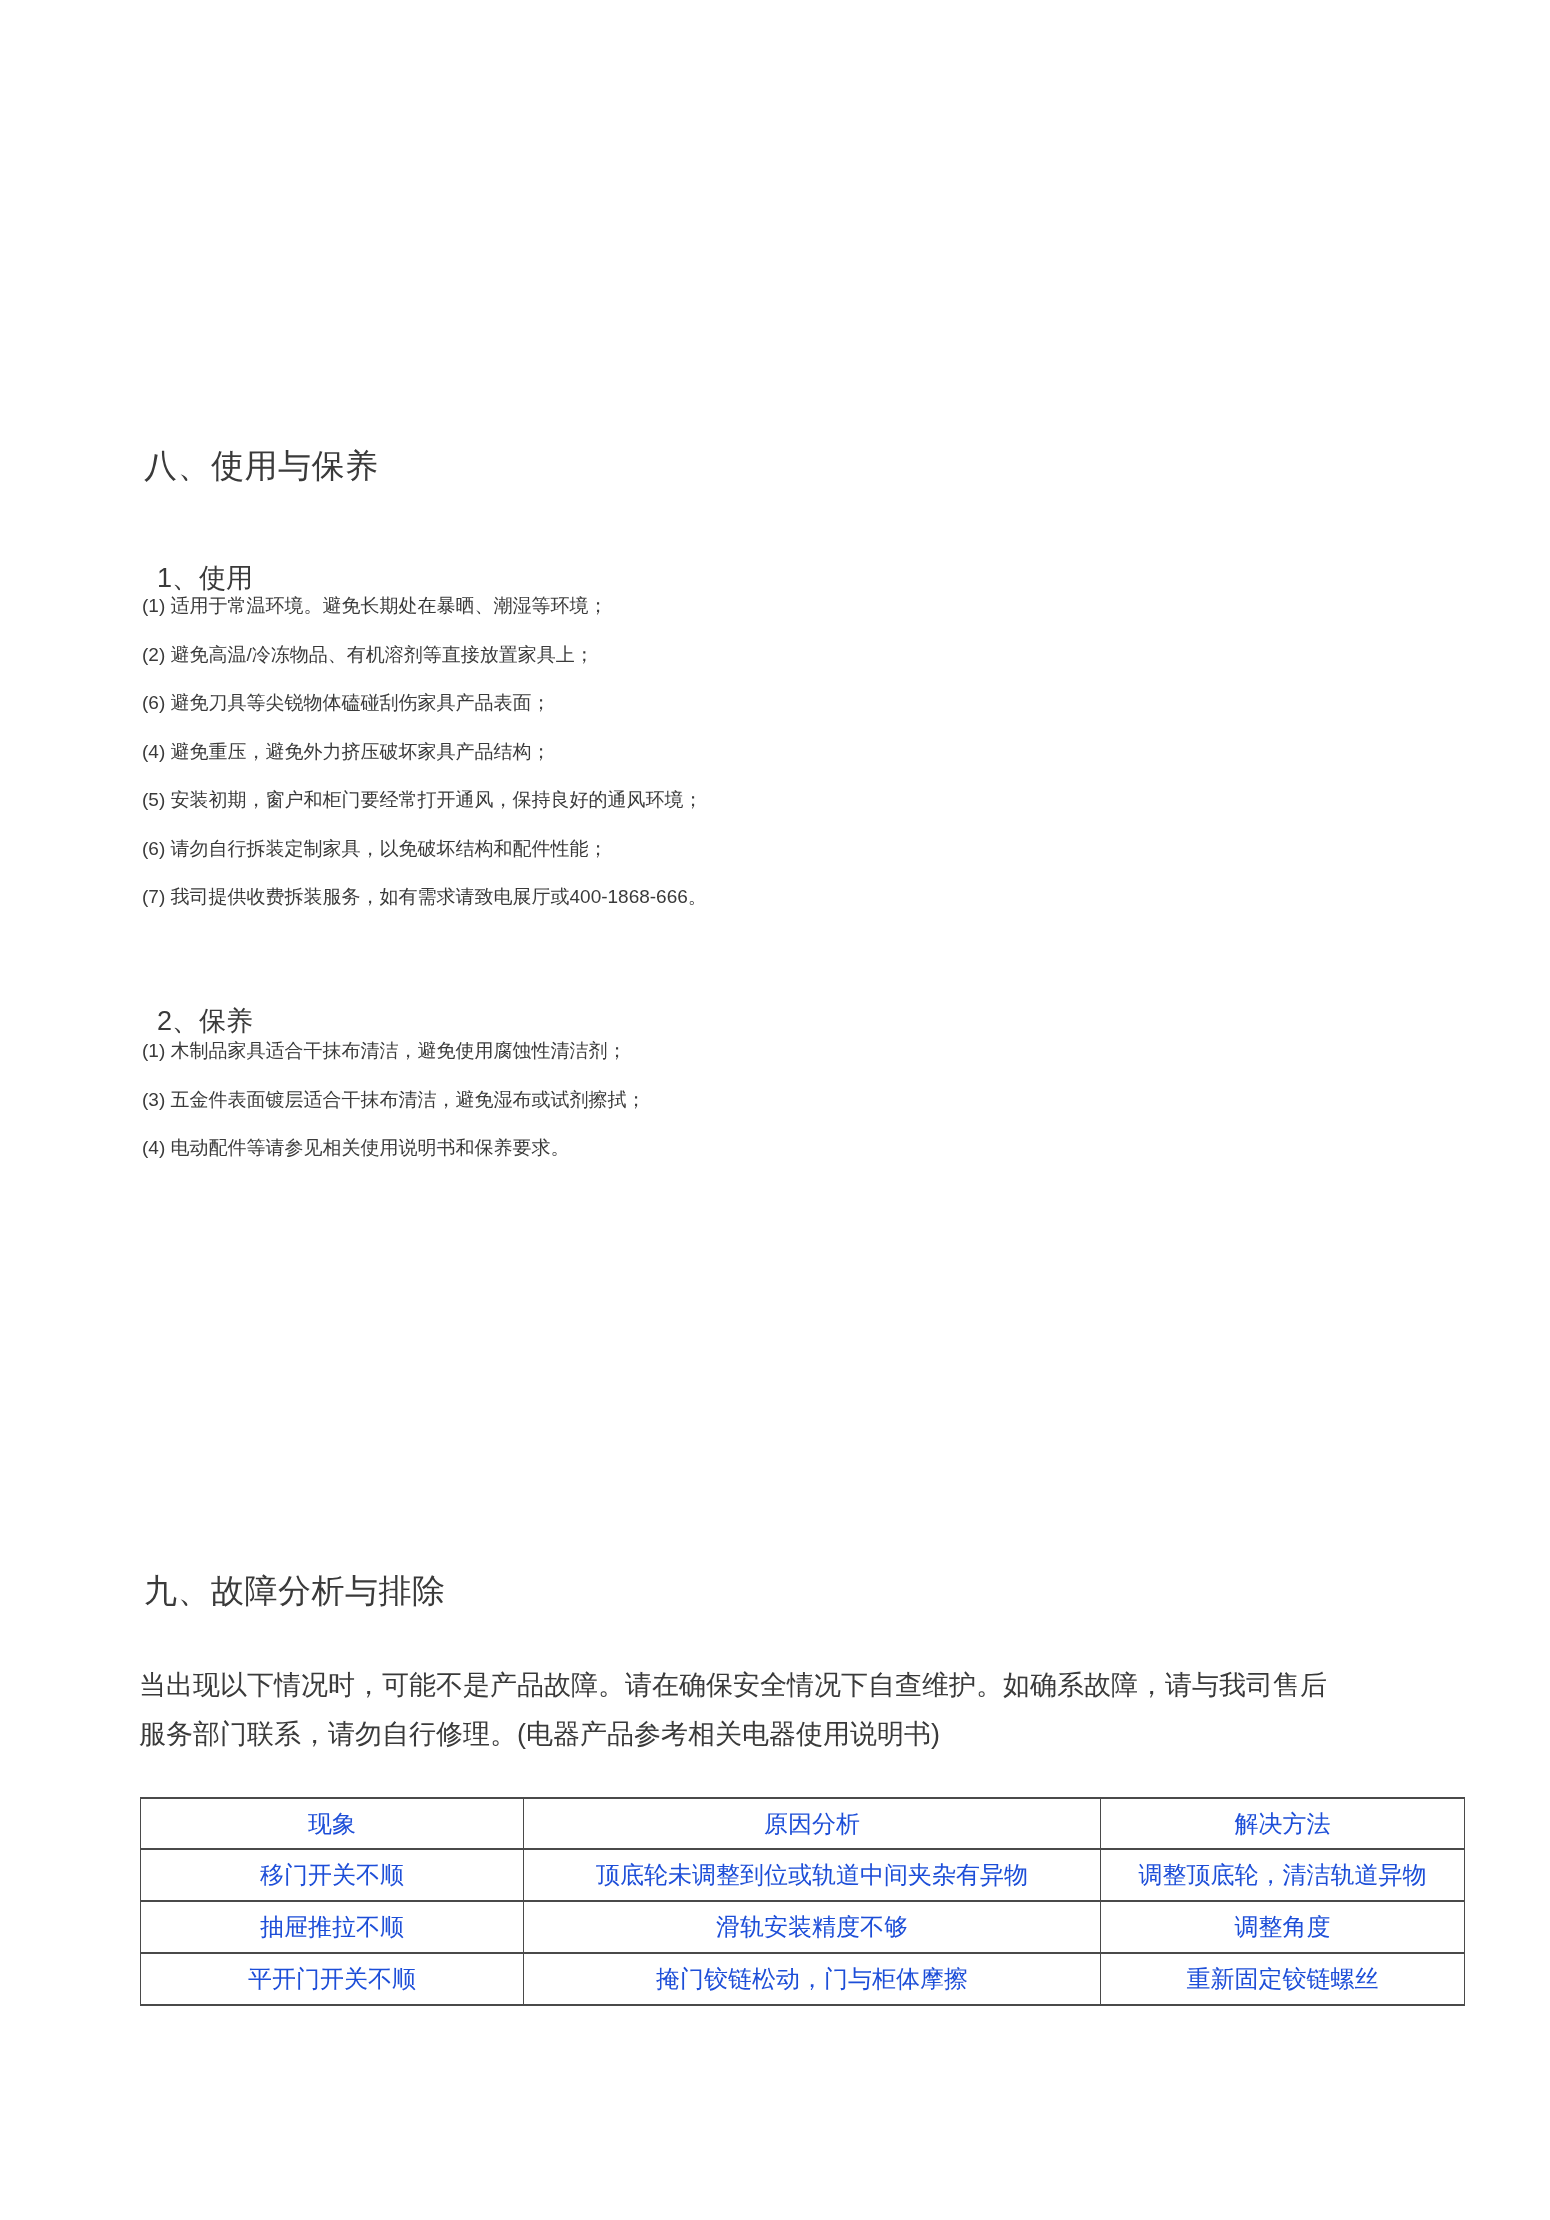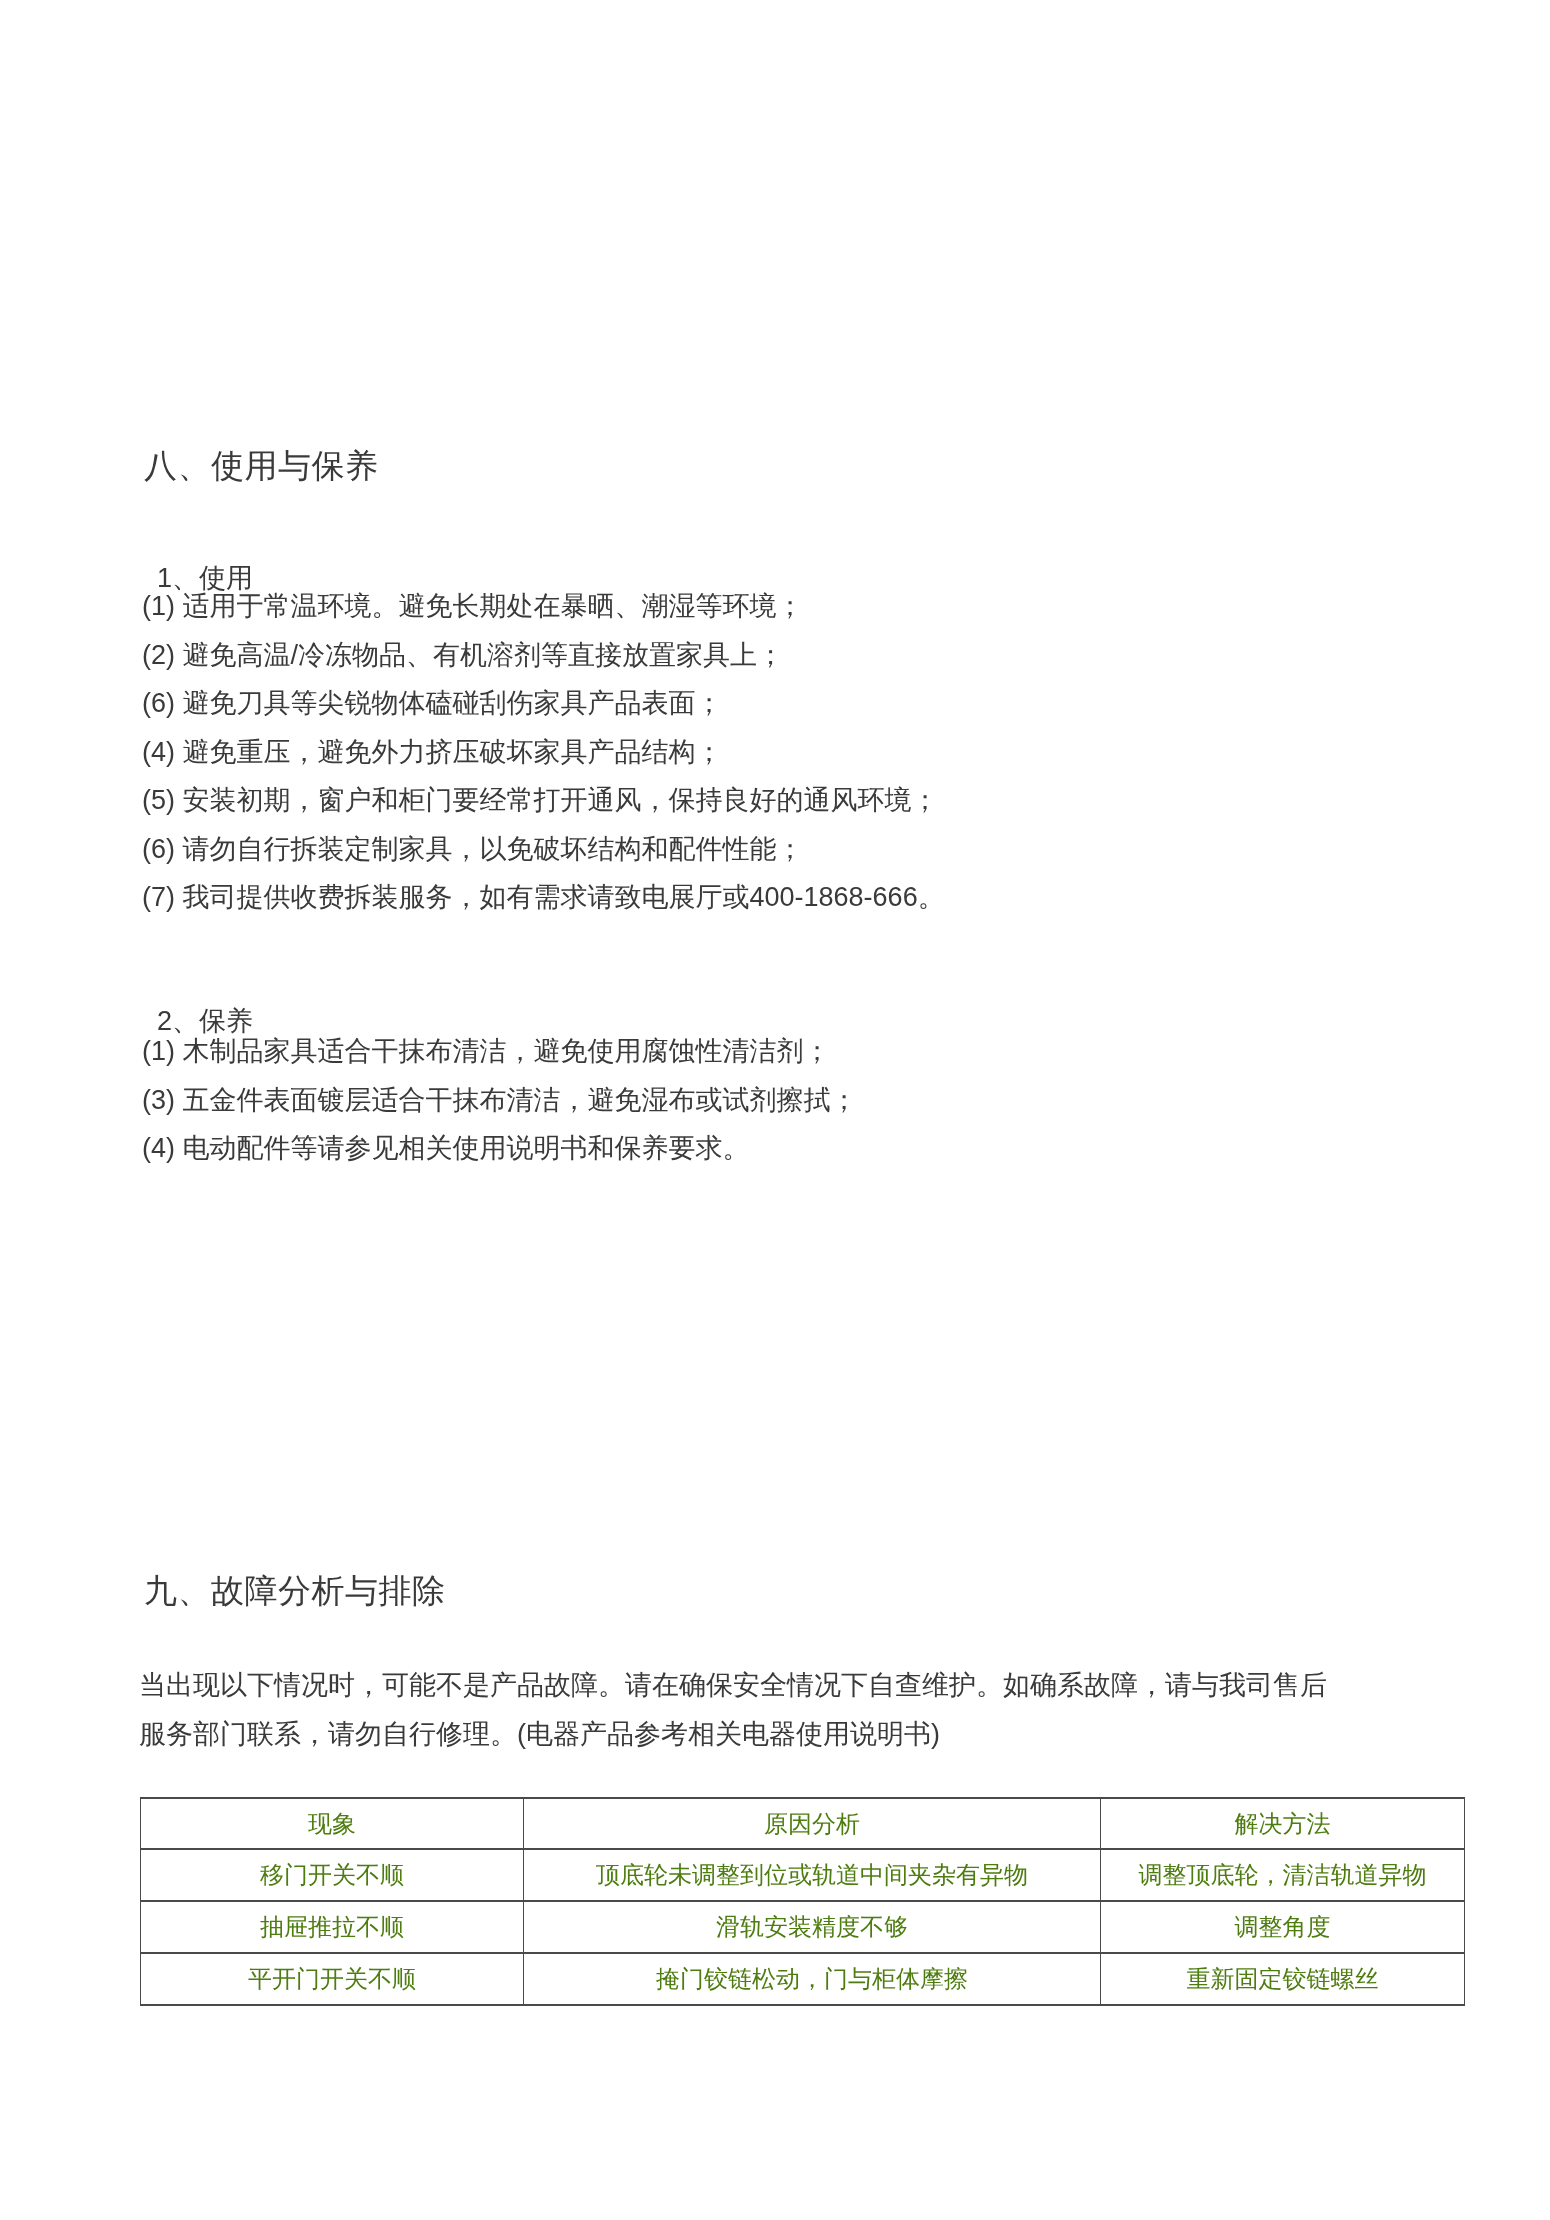--- a/index.html
+++ b/index.html
@@ -40,21 +40,21 @@
     font-size: 27px;
     font-weight: 400;
     white-space: nowrap;
   }
   #usage-subtitle { top: 544px; }
   #care-subtitle  { top: 987px; }
 
   .list {
     position: absolute;
     left: 142px;
-    font-size: 27px;
+    font-size: 19px;
     line-height: 48.5px;
     white-space: nowrap;
   }
   #usage-list { top: 582px; }
   #care-list  { top: 1027px; }
 
   .intro {
     position: absolute;
     left: 139px;
     top: 1661px;
@@ -64,21 +64,21 @@
   }
 
   #fault-table {
     position: absolute;
     left: 140px;
     top: 1797px;
     width: 1324px;
     border-collapse: collapse;
     table-layout: fixed;
     font-size: 24px;
-    color: #4d7c0f;
+    color: #1d4ed8;
   }
   #fault-table th, #fault-table td {
     border-left: 1px solid #4a4a4a;
     border-right: 1px solid #4a4a4a;
     border-top: 2px solid #4a4a4a;
     border-bottom: 2px solid #4a4a4a;
     text-align: center;
     vertical-align: middle;
     font-weight: 400;
     padding: 0 6px;

